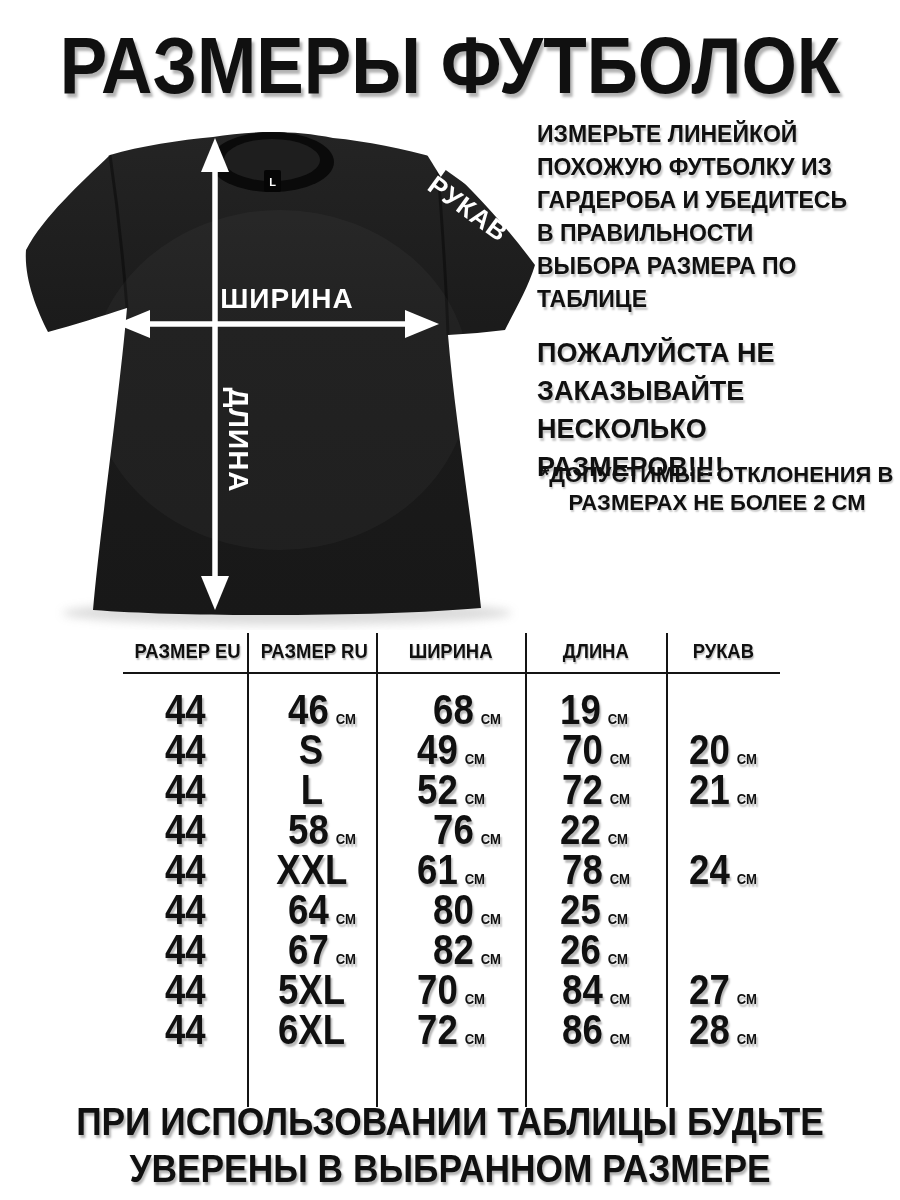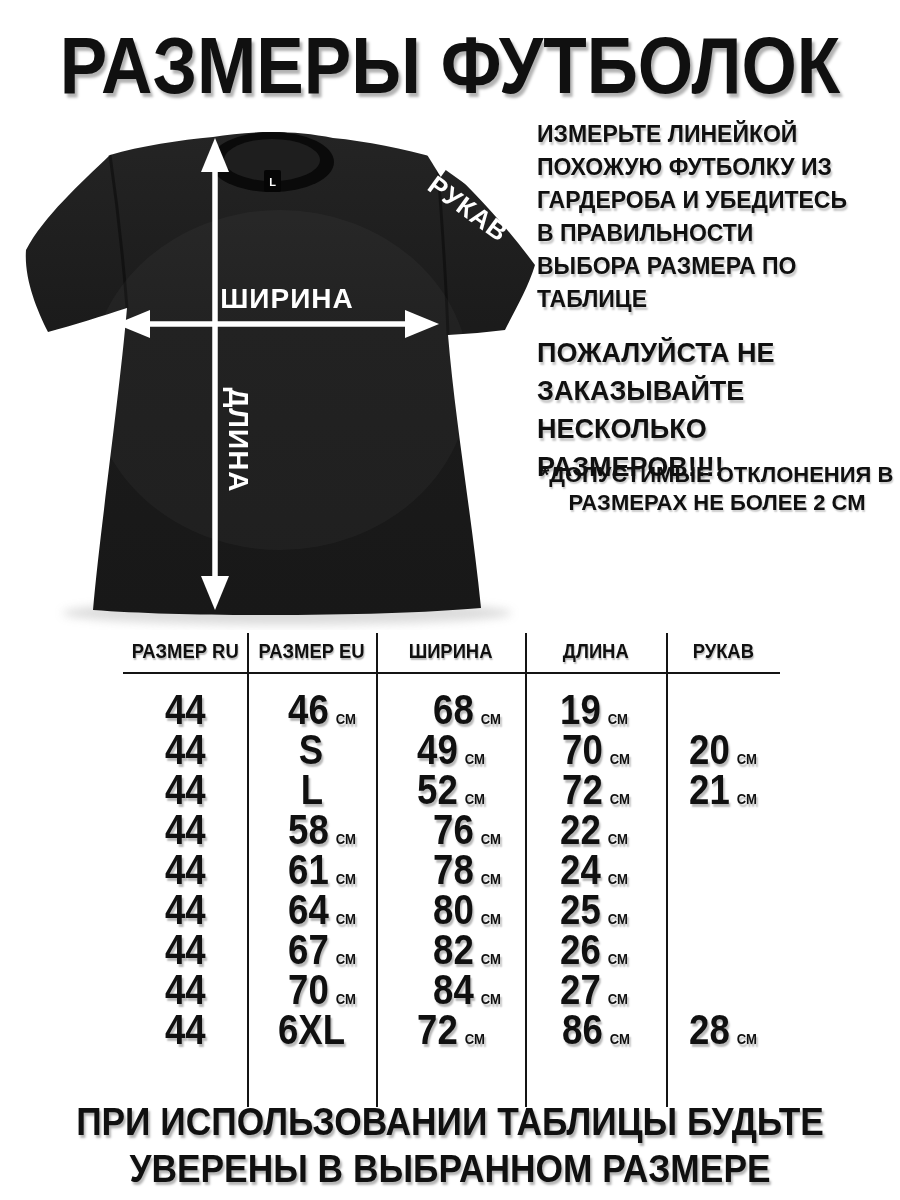--- a/index.html
+++ b/index.html
@@ -154,25 +154,25 @@
 <div class="abs instr tolerance">*ДОПУСТИМЫЕ ОТКЛОНЕНИЯ В
 РАЗМЕРАХ НЕ БОЛЕЕ 2 СМ</div>
 
 <div class="abs size-table">
   <div class="vline" style="left:124px;"></div>
   <div class="vline" style="left:253px;"></div>
   <div class="vline" style="left:402px;"></div>
   <div class="vline" style="left:543px;"></div>
 
   <div class="thead">
+    <div class="th c1">
+        <span>РАЗМЕР EU</span>
+      </div>
     <div class="th c0">
         <span>РАЗМЕР RU</span>
-      </div>
-    <div class="th c1">
-        <span>РАЗМЕР EU</span>
       </div>
     <div class="th c2">
         <span>ШИРИНА</span>
       </div>
     <div class="th c3">
         <span>ДЛИНА</span>
       </div>
     <div class="th c4">
         <span>РУКАВ</span>
       </div>
@@ -293,20 +293,25 @@
           </span>
     </div>
   </div>
 
   <div class="trow">
     <div class="td c0">
       <span class="cell-inner">
             <span class="big">44</span>
           </span>
     </div>
+    <div class="td c1">
+      <span class="cell-inner">
+            <span class="big">XXL</span>
+          </span>
+    </div>
     <div class="td c2">
       <span class="cell-inner">
             <span class="big">61</span>
             <span class="unit">СМ</span>
           </span>
     </div>
     <div class="td c3">
       <span class="cell-inner">
             <span class="big">78</span>
             <span class="unit">СМ</span>
@@ -369,20 +374,25 @@
             <span class="big">26</span>
             <span class="unit">СМ</span>
           </span>
     </div>
   </div>
 
   <div class="trow">
     <div class="td c0">
       <span class="cell-inner">
             <span class="big">44</span>
+          </span>
+    </div>
+    <div class="td c1">
+      <span class="cell-inner">
+            <span class="big">5XL</span>
           </span>
     </div>
     <div class="td c2">
       <span class="cell-inner">
             <span class="big">70</span>
             <span class="unit">СМ</span>
           </span>
     </div>
     <div class="td c3">
       <span class="cell-inner">

